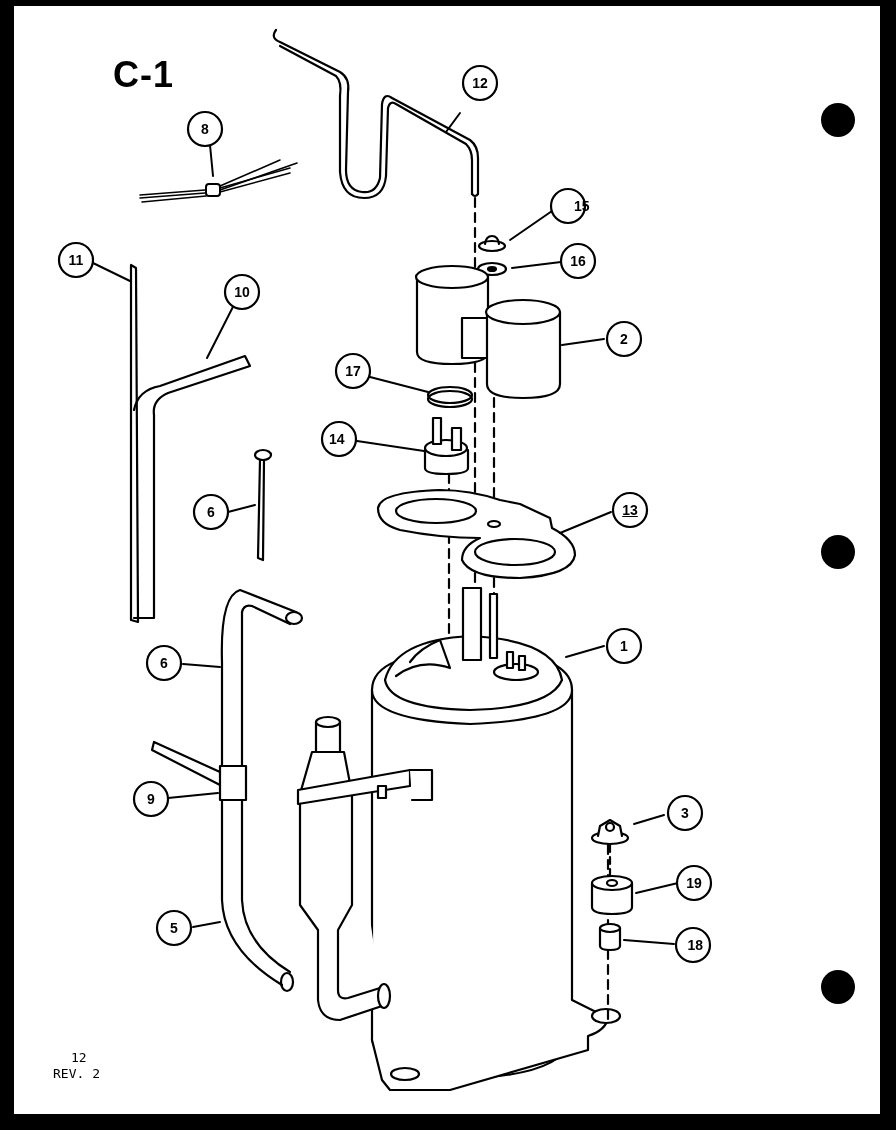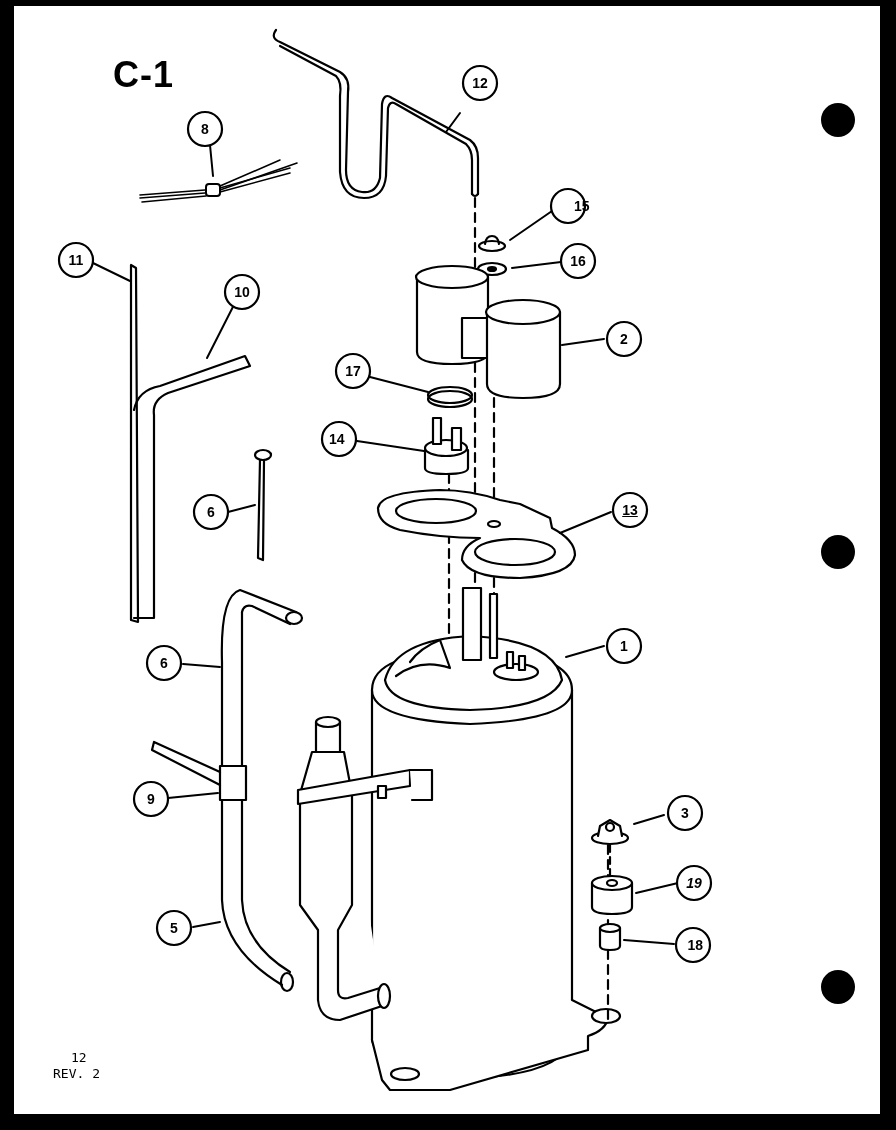--- a/index.html
+++ b/index.html
@@ -198,21 +198,21 @@
   <span class="callout-text" style="position:absolute;left:329px;top:431px;width:20px;text-align:left;">14</span>
   <span class="callout-text" style="position:absolute;left:620px;top:502px;width:20px;text-align:center;text-decoration:underline;">13</span>
   <span class="callout-text" style="position:absolute;left:66px;top:252px;width:20px;text-align:center;">11</span>
   <span class="callout-text" style="position:absolute;left:232px;top:284px;width:20px;text-align:center;">10</span>
   <span class="callout-text" style="position:absolute;left:201px;top:504px;width:20px;text-align:center;">6</span>
   <span class="callout-text" style="position:absolute;left:614px;top:638px;width:20px;text-align:center;">1</span>
   <span class="callout-text" style="position:absolute;left:154px;top:655px;width:20px;text-align:center;">6</span>
   <span class="callout-text" style="position:absolute;left:141px;top:791px;width:20px;text-align:center;">9</span>
   <span class="callout-text" style="position:absolute;left:164px;top:920px;width:20px;text-align:center;">5</span>
   <span class="callout-text" style="position:absolute;left:675px;top:805px;width:20px;text-align:center;">3</span>
-  <span class="callout-text" style="position:absolute;left:684px;top:875px;width:20px;text-align:center;font-style:italic;">19</span>
+  <span class="callout-text" style="position:absolute;left:684px;top:875px;width:20px;text-align:center;">19</span>
   <span class="callout-text" style="position:absolute;left:683px;top:937px;width:20px;text-align:right;">18</span>
 </div>
 
 <div class="title">C-1</div>
 
 <div class="footer">
   <div class="page">12</div>
   <div>REV. 2</div>
 </div>
 

